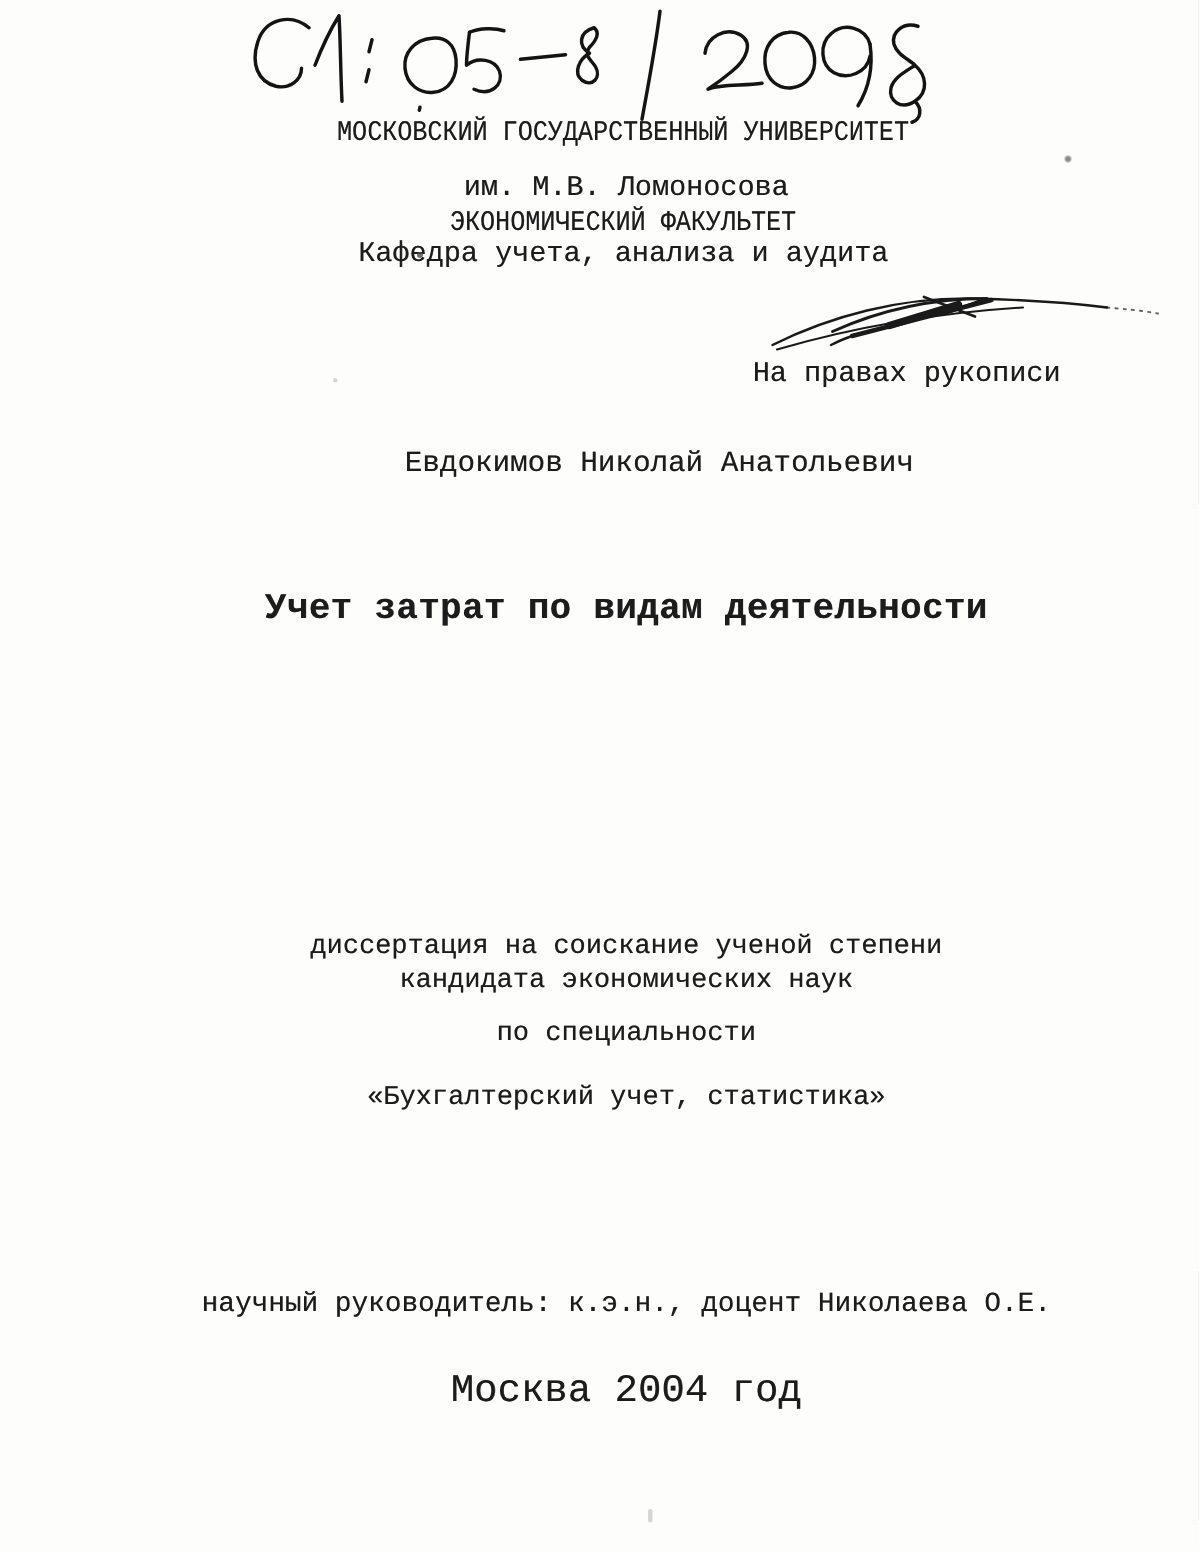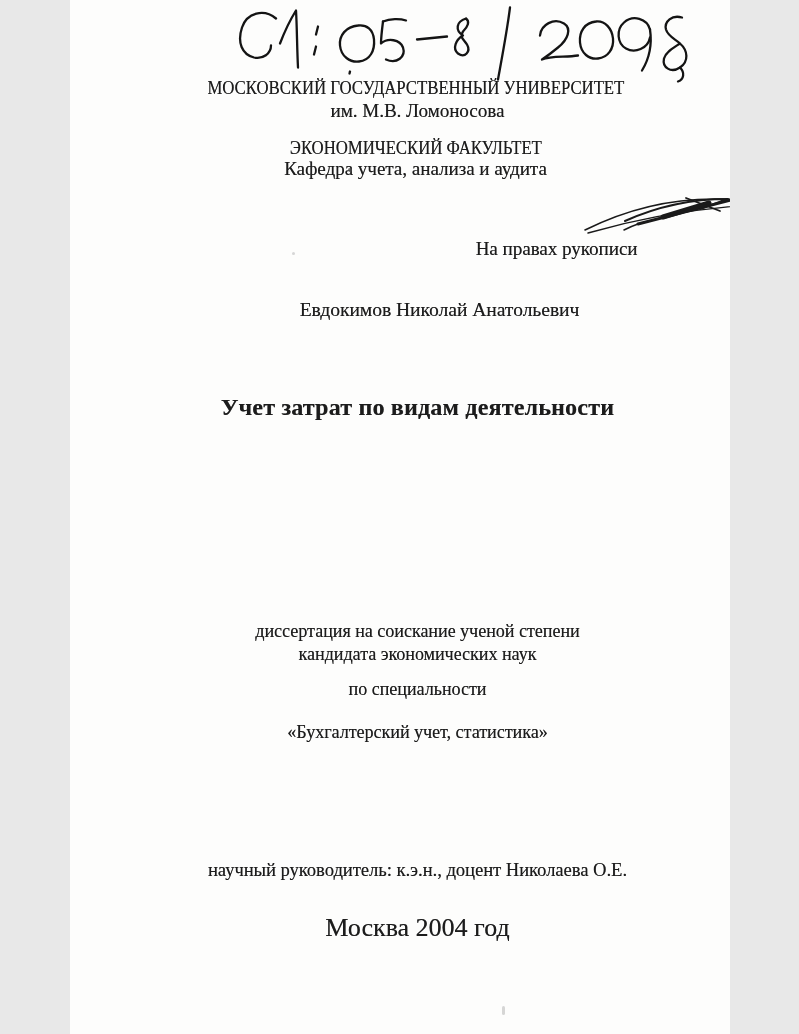--- a/index.html
+++ b/index.html
@@ -1,36 +1,36 @@
 <!DOCTYPE html>
 <html lang="ru"><head>
 <meta charset="utf-8">
 <style>
   html,body{margin:0;padding:0;background:#e8e8e8;}
   .page{
     position:relative;
-    width:660px;height:1034px;
+    width:799px;height:1034px;
     margin:0 auto;
     background:#fdfdfc;
     overflow:hidden;
-    font-family:Liberation Serif, serif;
+    font-family:Liberation Mono, monospace;
     color:#1c1c1c;
   }
   .tline{
     position:absolute;left:0;right:0;
     padding-left:36px;
     text-align:center;
     white-space:nowrap;
     color:#1c1c1c;
     text-shadow:0.2px 0.2px 0.4px rgba(10,10,10,0.55);
     line-height:1.2;
   }
   .narrow{transform:scaleX(0.88);}
   .fs-univ{top:77px;font-size:19px;}
-  .fs-branch{top:100px;font-size:19px;}
+  .fs-branch{top:114px;font-size:19px;}
   .fs-faculty{top:137px;font-size:19px;}
   .fs-dept{top:158px;font-size:19px;padding-left:32px;}
   .note{
     position:absolute;top:238px;right:92px;
     font-size:19px;white-space:nowrap;
     text-shadow:0.2px 0.2px 0.4px rgba(10,10,10,0.55);
     text-align:right;
   }
   .fs-author{top:298px;font-size:19.5px;margin-left:44px;}
   .fs-title{top:393px;font-size:24px;font-weight:700;letter-spacing:0.2px;}

